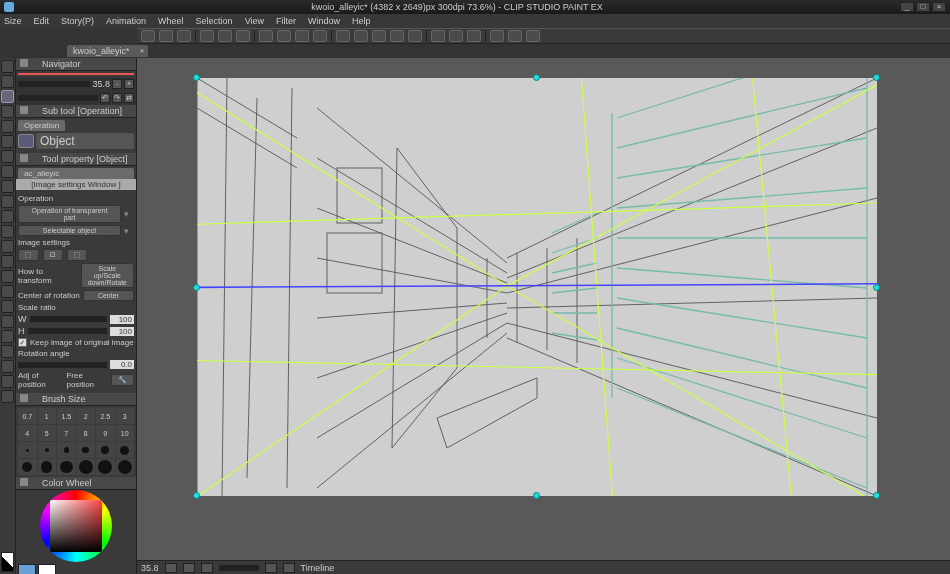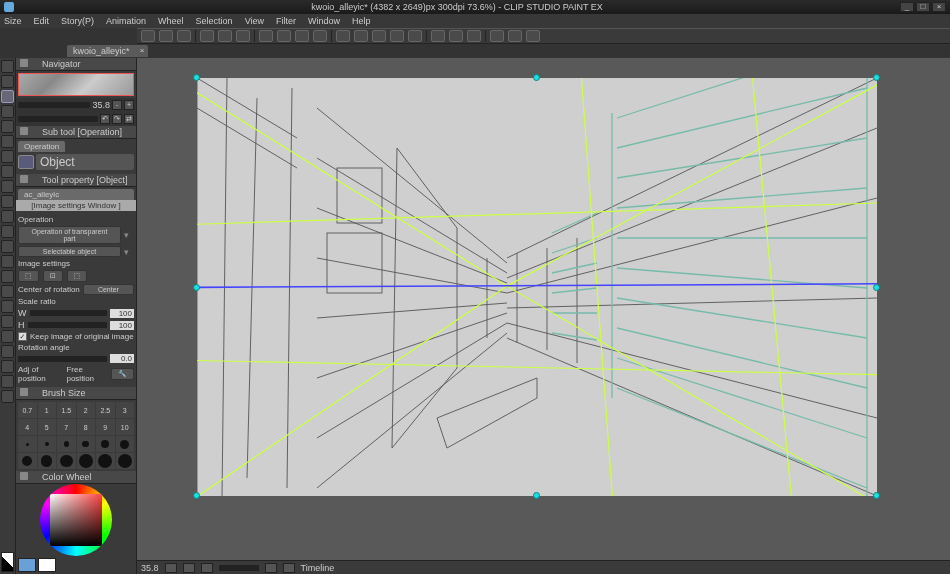--- a/index.html
+++ b/index.html
@@ -201,20 +201,24 @@
         </div>
       <div class="prop-row">
           <span class="lbl">Image settings</span>
         </div>
       <div class="prop-row" style="gap:4px">
         <span class="btn" style="flex:0 0 14px">⬚</span>
         <span class="btn" style="flex:0 0 14px">⊡</span>
         <span class="btn" style="flex:0 0 14px">⬚</span>
       </div>
       <div class="prop-row">
+          <span class="lbl">How to transform</span>
+          <span class="btn">Scale up/Scale down/Rotate</span>
+        </div>
+      <div class="prop-row">
           <span class="lbl">Center of rotation</span>
           <span class="btn">Center</span>
         </div>
       <div class="prop-row">
           <span class="lbl">Scale ratio</span>
         </div>
       <div class="prop-row">
           <span>W</span>
           <div style="flex:1;height:6px;background:#222"></div>
           <span class="inp">100</span>

